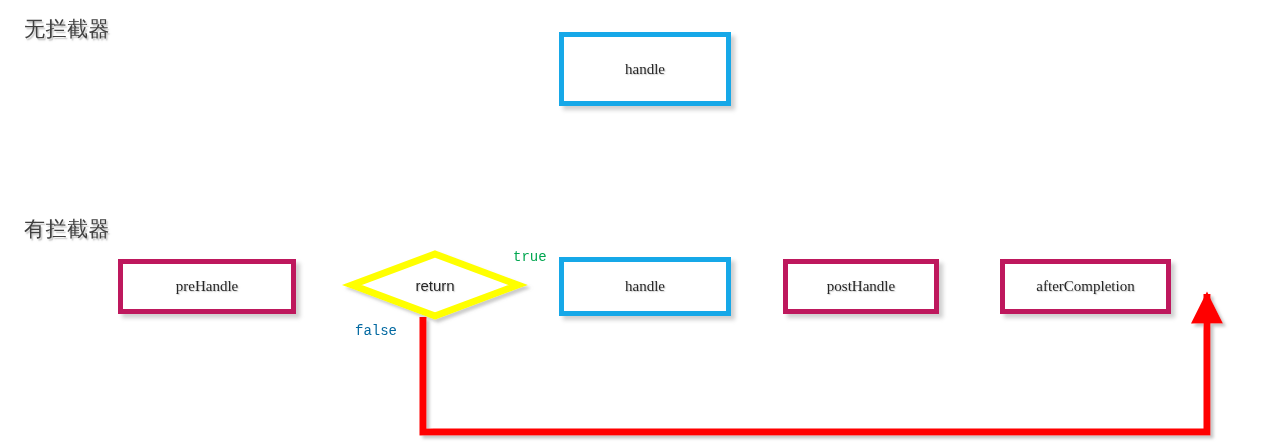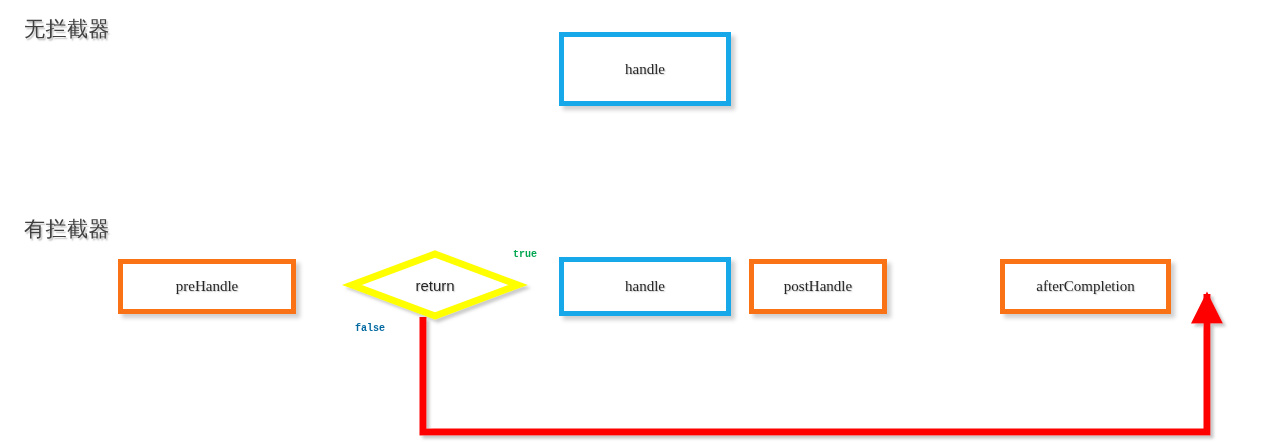--- a/index.html
+++ b/index.html
@@ -42,21 +42,21 @@
     justify-content: center;
     font-size: 15px;
     color: #262626;
     white-space: nowrap;
     font-family: Liberation Serif, serif;
   }
   .node-label {
     text-shadow: 1px 1px 1.2px rgba(150,150,150,0.5);
   }
   .node.gray {
-    border: 5px solid #f97316;
+    border: 5px solid #be185d;
     box-shadow: 4px 4px 4px rgba(150,150,150,0.45);
   }
   .node.blue {
     border: 5px solid #16a8e8;
     box-shadow: 4px 4px 4px rgba(150,150,150,0.45);
   }
 
   .diamond-wrap {
     position: absolute;
   }
@@ -71,22 +71,22 @@
     justify-content: center;
     font-size: 15px;
     color: #262626;
     text-shadow: 1px 1px 1.2px rgba(150,150,150,0.5);
     pointer-events: none;
   }
 
   .edge-label {
     position: absolute;
     font-family: "Liberation Mono", "DejaVu Sans Mono", monospace;
-    font-size: 10px;
-    font-weight: bold;
+    font-size: 14px;
+    font-weight: normal;
     white-space: nowrap;
   }
   #label-true { left: 513px; top: 249px; color: #00a650; }
   #label-false { left: 355px; top: 323px; color: #0369a1; }
 
   svg.layer {
     position: absolute;
     left: 0;
     top: 0;
     width: 1285px;
@@ -155,21 +155,21 @@
           </filter>
         </defs>
       </svg>
       <div class="diamond-label">return</div>
     </div>
 
     <div class="node blue" id="node-handle-bottom" style="left:559px; top:257px; width:172px; height:59px;">
       <span class="node-label">handle</span>
     </div>
 
-    <div class="node gray" id="node-postHandle" style="left:749px; top:259px; width:138px; height:55px;">
+    <div class="node gray" id="node-postHandle" style="left:783px; top:259px; width:156px; height:55px;">
       <span class="node-label">postHandle</span>
     </div>
 
     <div class="node gray" id="node-afterCompletion" style="left:1000px; top:259px; width:171px; height:55px;">
       <span class="node-label">afterCompletion</span>
     </div>
   </div>
 
   <div class="labels-layer">
     <div class="section-title" id="title-no-interceptor">无拦截器</div>

